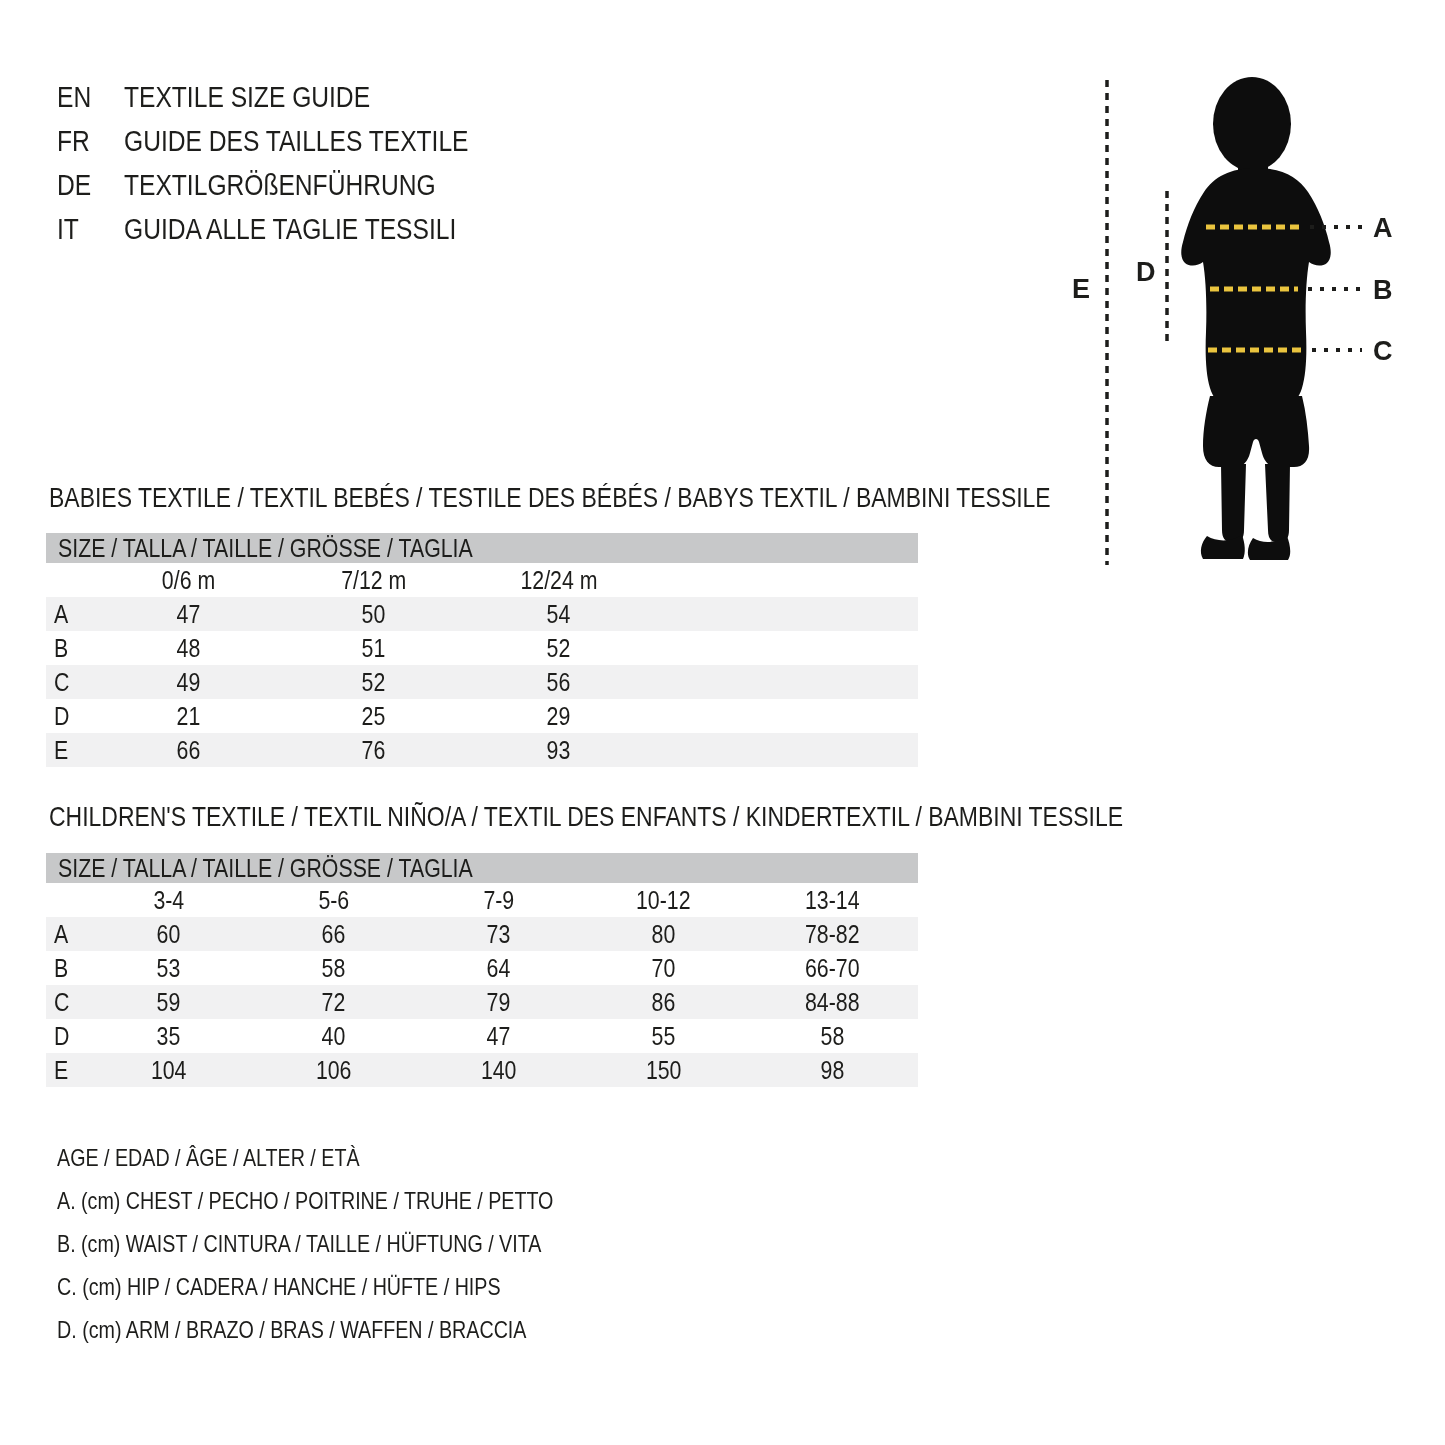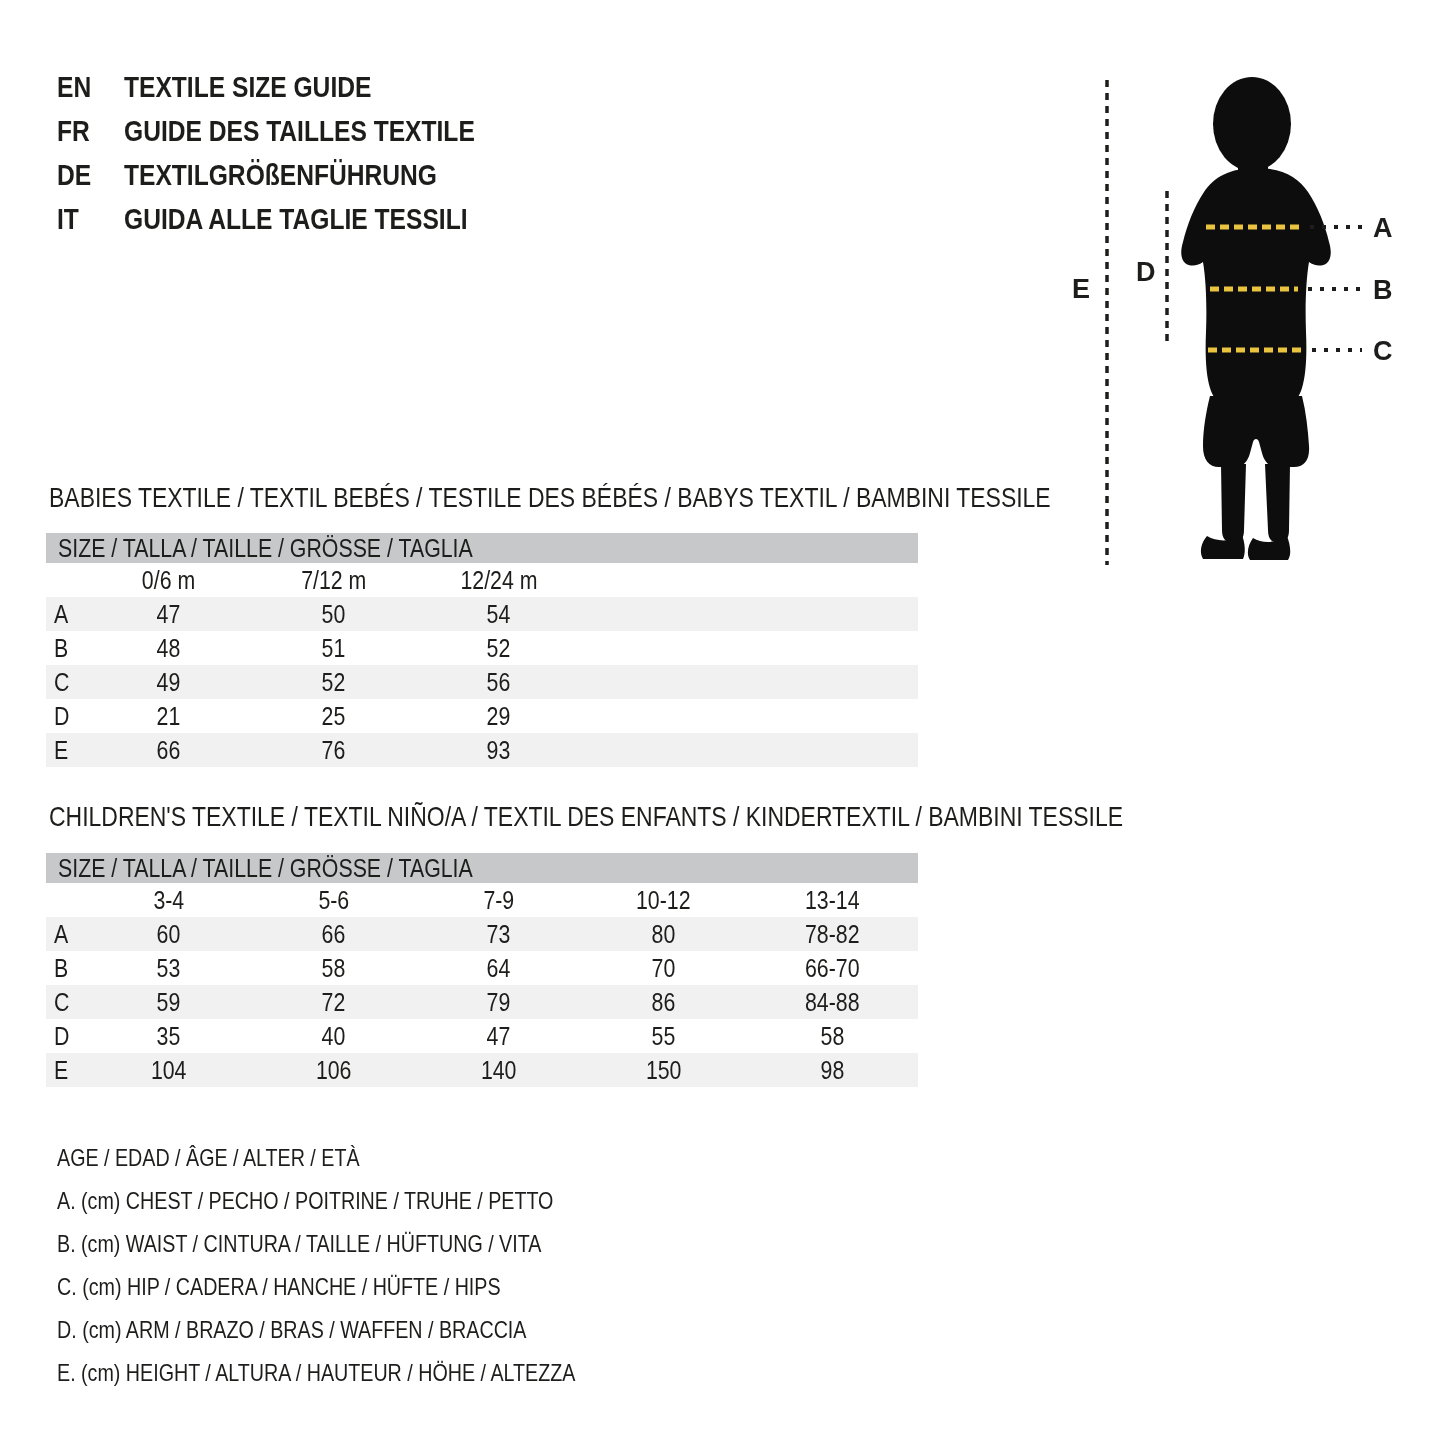--- a/index.html
+++ b/index.html
@@ -3,37 +3,37 @@
 <meta charset="utf-8">
 <style>
   html,body{margin:0;padding:0;background:#ffffff;}
   .page{position:relative;width:1445px;height:1445px;background:#ffffff;overflow:hidden;
         font-family:"Liberation Sans","DejaVu Sans",sans-serif;color:#1d1d1b;}
   .cond{display:inline-block;transform:scaleX(.82);transform-origin:left center;white-space:nowrap;}
   .cond.c{transform-origin:center center;}
 
   
   .lang-block{position:absolute;left:57px;top:70px;}
-  .lang-row{display:flex;height:44px;align-items:flex-start;font-weight:700;font-size:30px;}
+  .lang-row{display:flex;height:44px;align-items:flex-end;font-weight:400;font-size:30px;}
   .lang-code{width:67px;flex:0 0 67px;}
   .lang-title{flex:1;}
 
   
   .figure-wrap{position:absolute;left:1060px;top:70px;width:340px;height:525px;}
   .figure-wrap svg{display:block;}
   .svg-label{font-family:"Liberation Sans","DejaVu Sans",sans-serif;font-size:27px;font-weight:700;fill:#1d1d1b;}
 
   
   .section-title{position:absolute;left:49px;height:30px;line-height:30px;font-size:28px;}
 
   
   .size-table{position:absolute;left:46px;width:872px;font-size:26px;}
   .size-bar{height:30px;background:#c7c8c9;display:flex;align-items:center;padding-left:12px;box-sizing:border-box;}
   .trow{display:grid;height:34px;}
-  .babies .trow{grid-template-columns:40px 165px 165px 165px 1fr;}
+  .babies .trow{grid-template-columns:40px 165px 165px 165px 1fr;gap:20px;}
   .children .trow{grid-template-columns:40px 165px 165px 165px 165px 1fr;}
   .trow.alt{background:#f1f1f2;}
   .cell{display:flex;align-items:center;justify-content:center;}
   .cell.lbl{justify-content:flex-start;padding-left:8px;}
 
   
   .legend-block{position:absolute;left:57px;top:1136px;}
   .legend-line{height:43px;line-height:43px;font-size:24px;}
 </style>
 </head>
@@ -312,16 +312,15 @@
         </div>
     </div>
   </div>
 
   <div class="legend-block">
     <div class="legend-line"><span class="cond">AGE / EDAD / ÂGE / ALTER / ETÀ</span></div>
     <div class="legend-line"><span class="cond">A. (cm) CHEST / PECHO / POITRINE / TRUHE / PETTO</span></div>
     <div class="legend-line"><span class="cond">B. (cm) WAIST / CINTURA / TAILLE / HÜFTUNG / VITA</span></div>
     <div class="legend-line"><span class="cond">C. (cm) HIP / CADERA / HANCHE / HÜFTE / HIPS</span></div>
     <div class="legend-line"><span class="cond">D. (cm) ARM / BRAZO / BRAS / WAFFEN / BRACCIA</span></div>
-    <div class="legend-line"><span class="cond">E. (cm) HEIGHT / ALTURA / HAUTEUR / HÖHE / ALTEZZA</span></div>
   </div>
 
 </div>
 
 </body></html>

